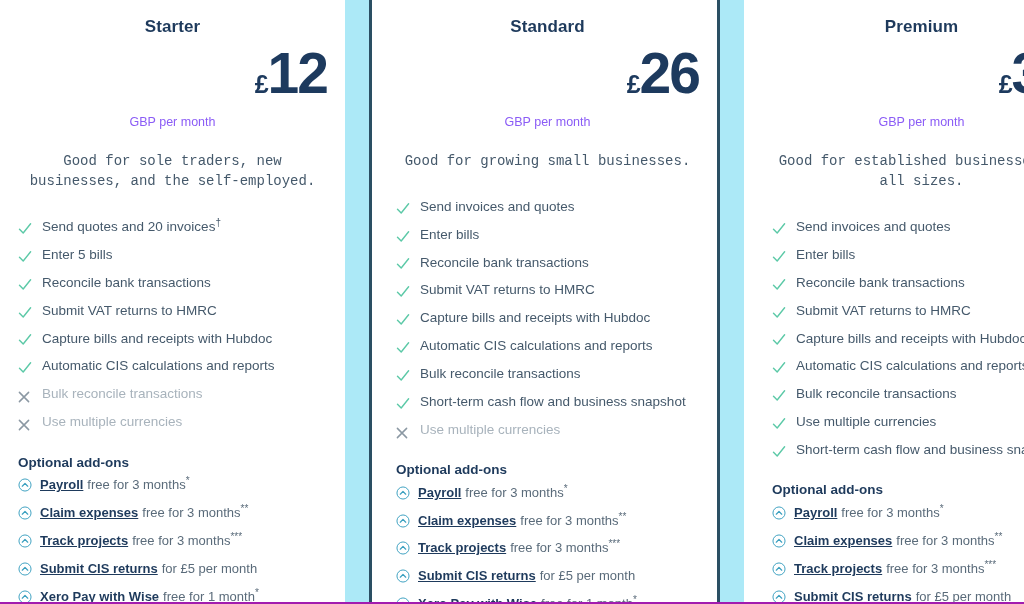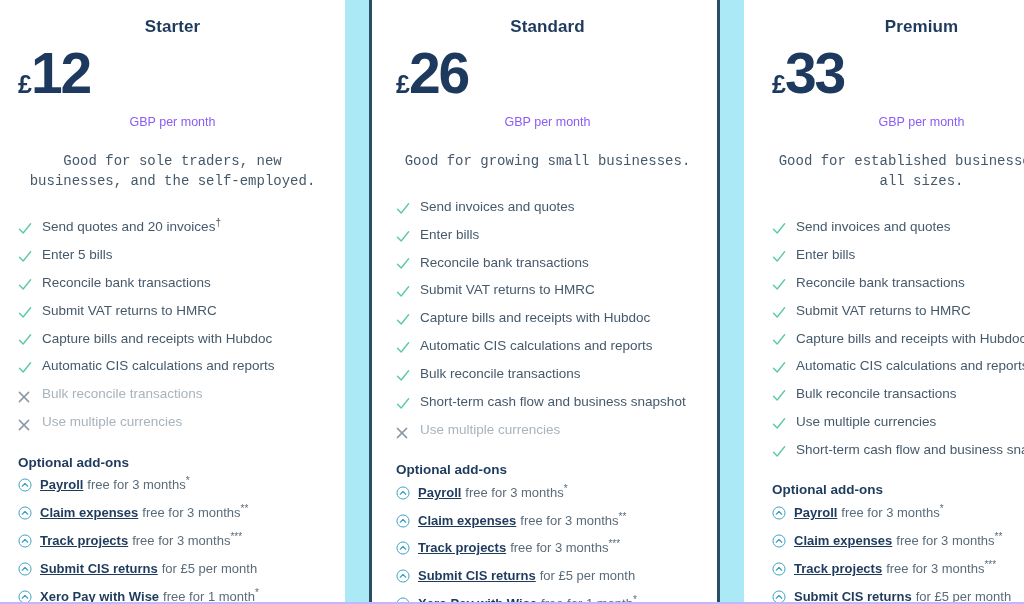--- a/index.html
+++ b/index.html
@@ -10,21 +10,21 @@
   body {
     font-family: "Liberation Sans", sans-serif;
     -webkit-font-smoothing: antialiased;
   }
   .page {
     position: relative;
     width: 1024px;
     height: 604px;
     box-sizing: border-box;
     background: #ffffff;
-    border-bottom: 2px solid #c4b5fd;
+    border-bottom: 2px solid #a21caf;
     overflow: hidden;
   }
   .columns {
     display: flex;
     width: 100%;
     height: 100%;
     box-sizing: border-box;
   }
   .plan {
     width: 345px;
@@ -49,21 +49,21 @@
 
   .plan-name {
     text-align: center;
     color: #1e3a5c;
     font-size: 17px;
     font-weight: bold;
     letter-spacing: 0.1px;
     margin: 3px 0 0 0;
   }
   .price-row {
-    text-align: left;
+    text-align: right;
     color: #1d3a5e;
     margin-top: 8px;
     line-height: 1;
     white-space: nowrap;
   }
   .currency {
     font-size: 25px;
     font-weight: bold;
     vertical-align: baseline;
     letter-spacing: -1px;

